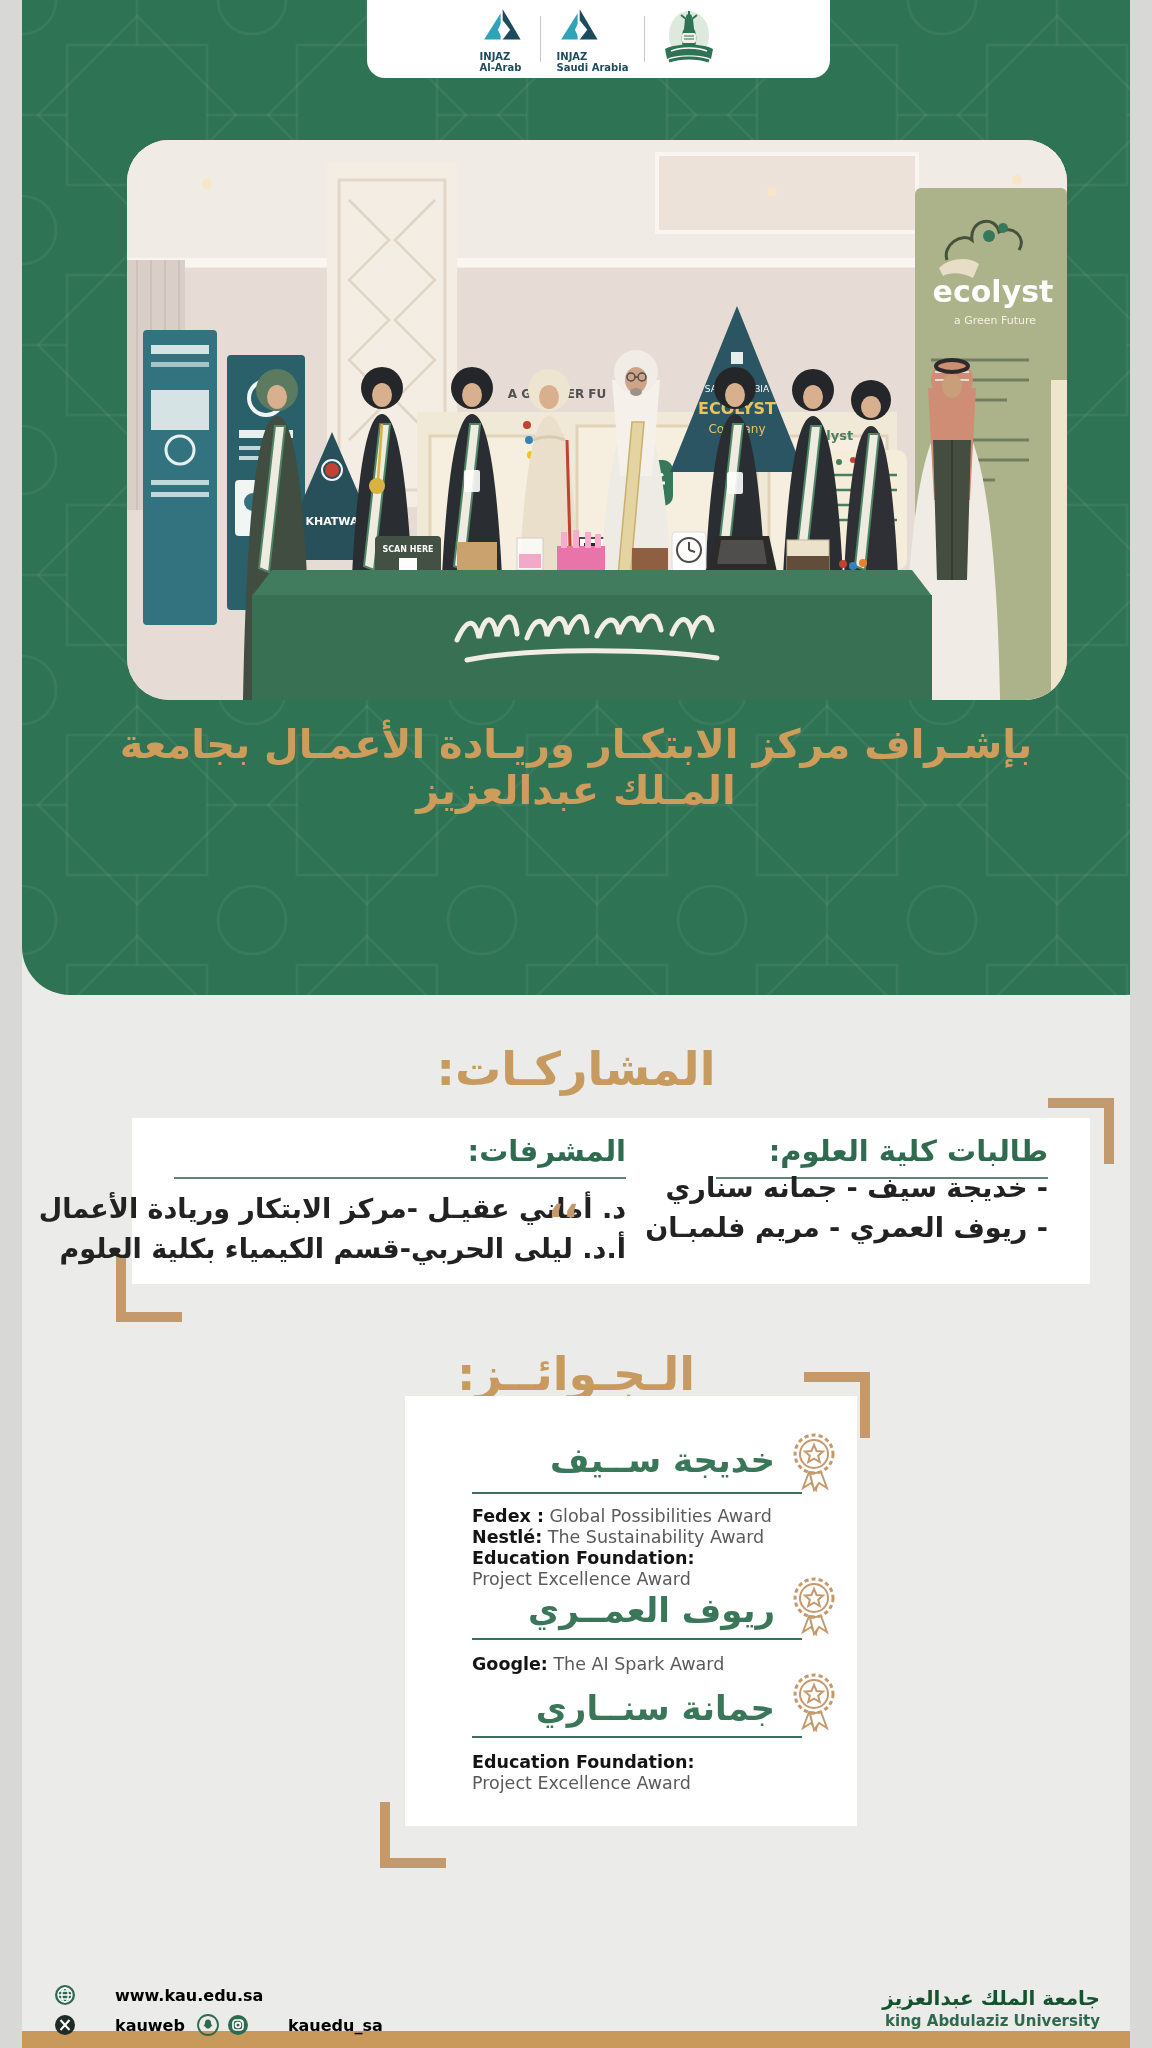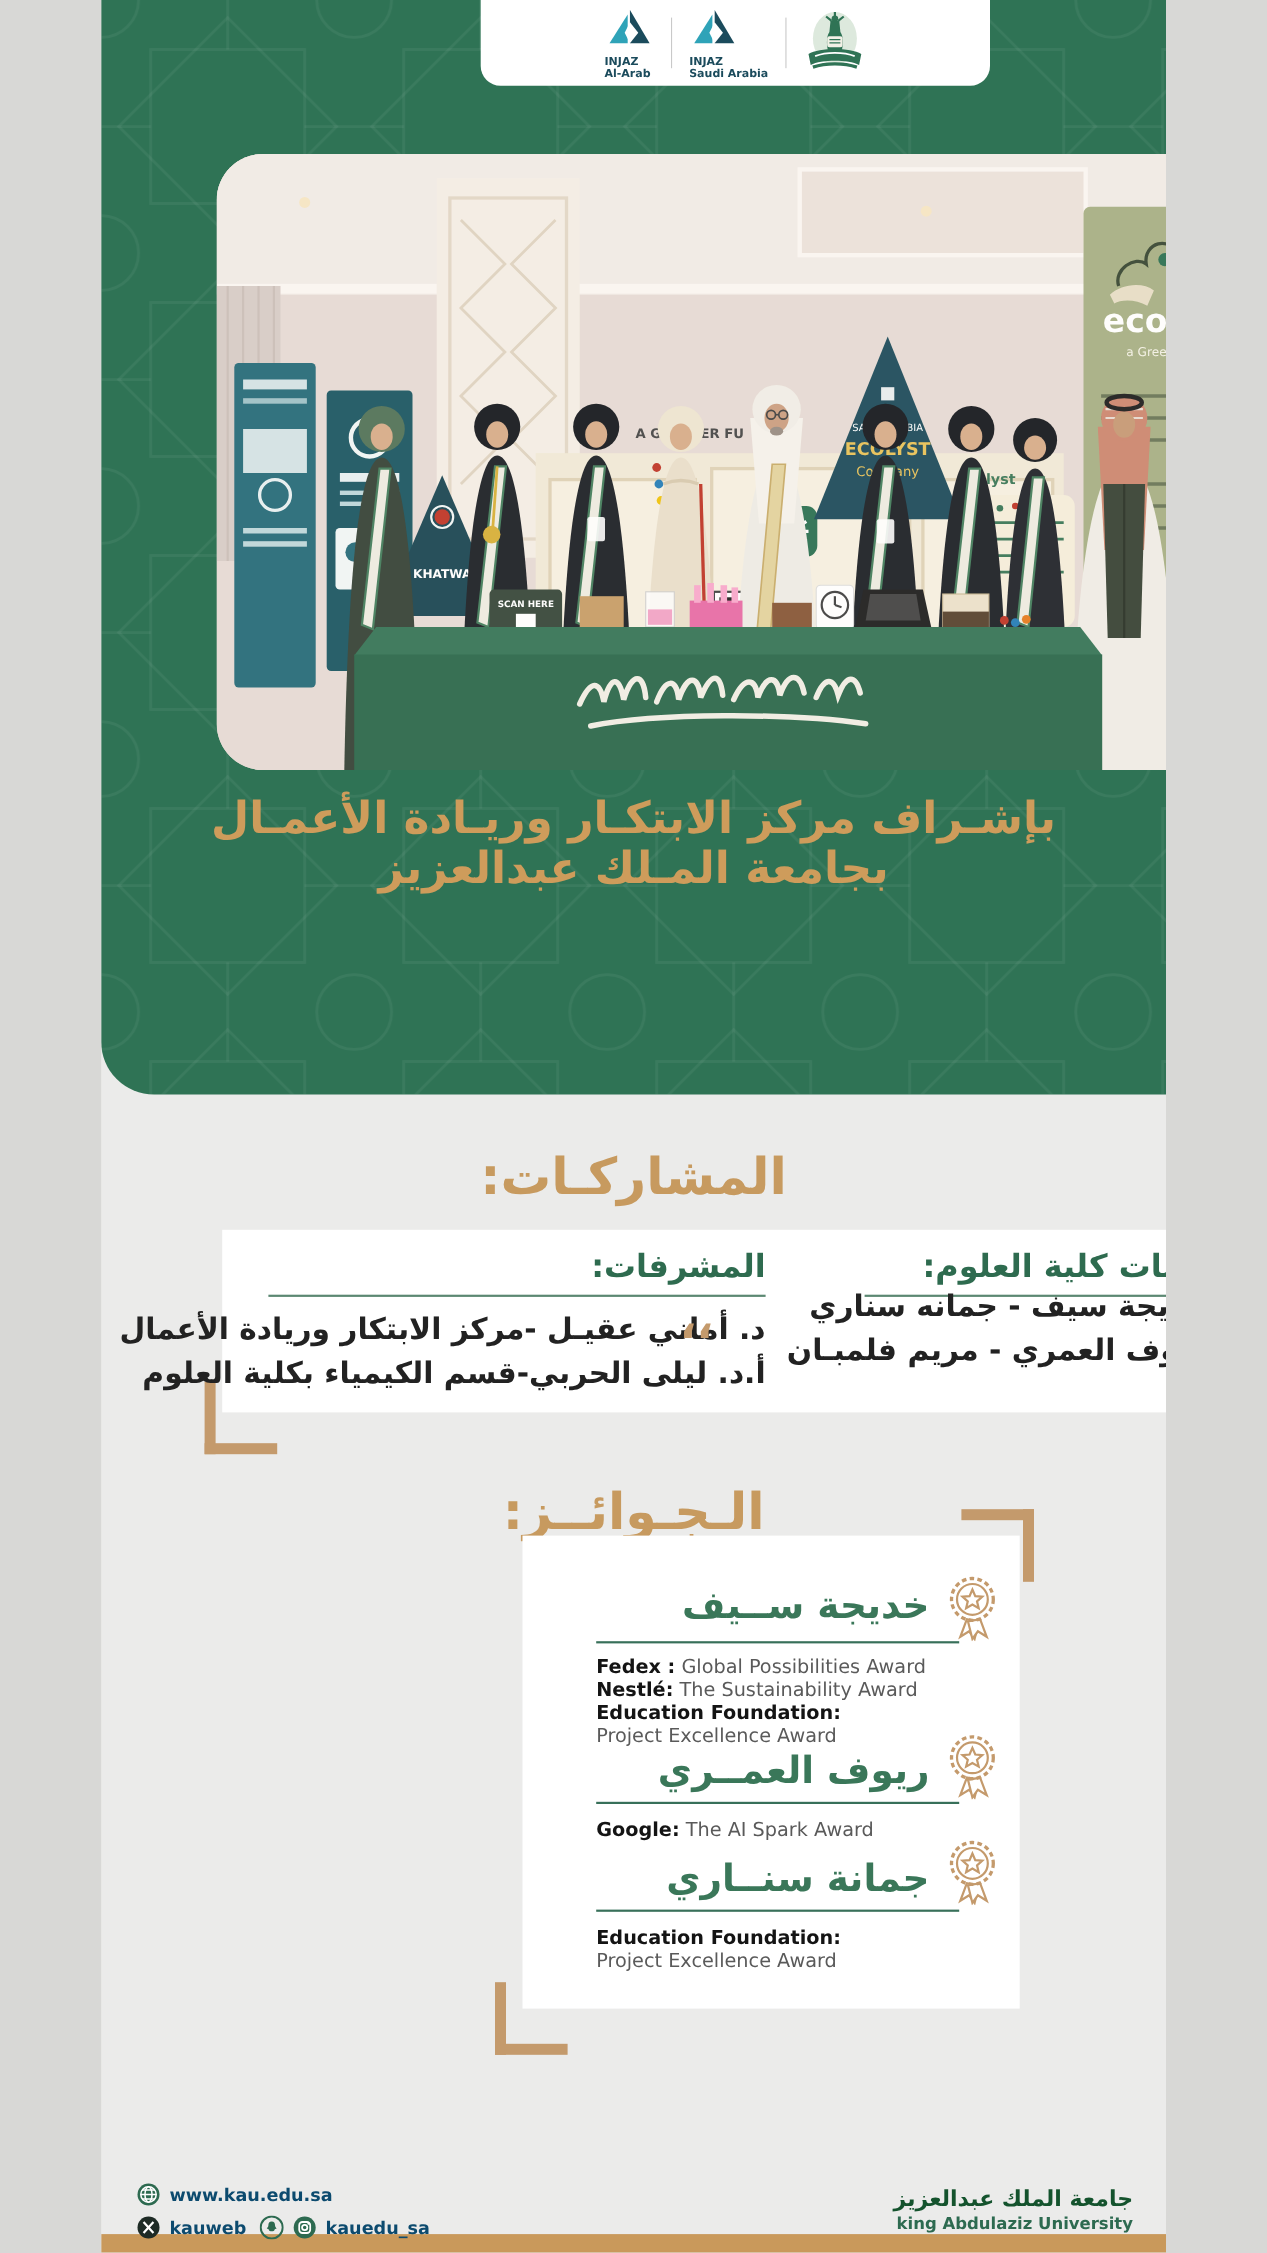--- a/index.html
+++ b/index.html
@@ -1,16 +1,16 @@
 <!DOCTYPE html>
 <html><head>
 <meta charset="utf-8">
 <style>
   html,body{margin:0;padding:0;background:#d8d8d6;}
-  .canvas{position:relative;width:968px;height:2048px;margin:0 auto;background:#EBEBEA;
+  .canvas{position:relative;width:1108px;height:2048px;margin:0 auto;background:#EBEBEA;
           overflow:hidden;font-family:"DejaVu Sans",sans-serif;}
   
   .green-panel{position:absolute;left:0;top:0;width:1152px;height:995px;background:#2F7355;
                border-radius:0 0 48px 48px;overflow:hidden;}
   .green-panel svg.pattern{position:absolute;inset:0;width:100%;height:100%;}
   
   .header-card{position:absolute;left:345px;top:0;width:463px;height:78px;background:#ffffff;
                border-radius:0 0 18px 18px;display:flex;align-items:center;justify-content:center;
                gap:16px;z-index:5;}
   .logo-block{display:flex;flex-direction:column;align-items:flex-start;}
@@ -55,21 +55,21 @@
   .award-name{position:absolute;direction:rtl;color:#3A7759;font-size:34px;font-weight:bold;
               text-align:right;}
   .award-underline{position:absolute;height:2px;background:#38705A;width:330px;left:67px;}
   .medal{position:absolute;width:54px;height:62px;}
   .award-lines{position:absolute;left:67px;font-size:17.5px;line-height:21px;color:#5A5A5A;}
   .award-lines b{color:#141414;}
   
   .footer-left{position:absolute;left:32px;top:1982px;z-index:3;}
   .f-row{display:flex;align-items:center;gap:8px;height:26px;}
   .f-row + .f-row{margin-top:4px;}
-  .f-text{font-size:16px;font-weight:bold;color:#0c4a6e;}
+  .f-text{font-size:16px;font-weight:bold;color:#000000;margin-left:31px;}
   .footer-right{position:absolute;right:30px;top:1986px;text-align:right;z-index:3;}
   .org-ar{font-size:20px;font-weight:bold;color:#14532d;direction:rtl;}
   .org-en{font-size:15px;font-weight:bold;color:#2D6A50;margin-top:2px;}
   .bottom-bar{position:absolute;left:0;bottom:0;width:1152px;height:17px;background:#C9995B;}
 </style>
 </head>
 <body>
 
 <div class="canvas">
 

